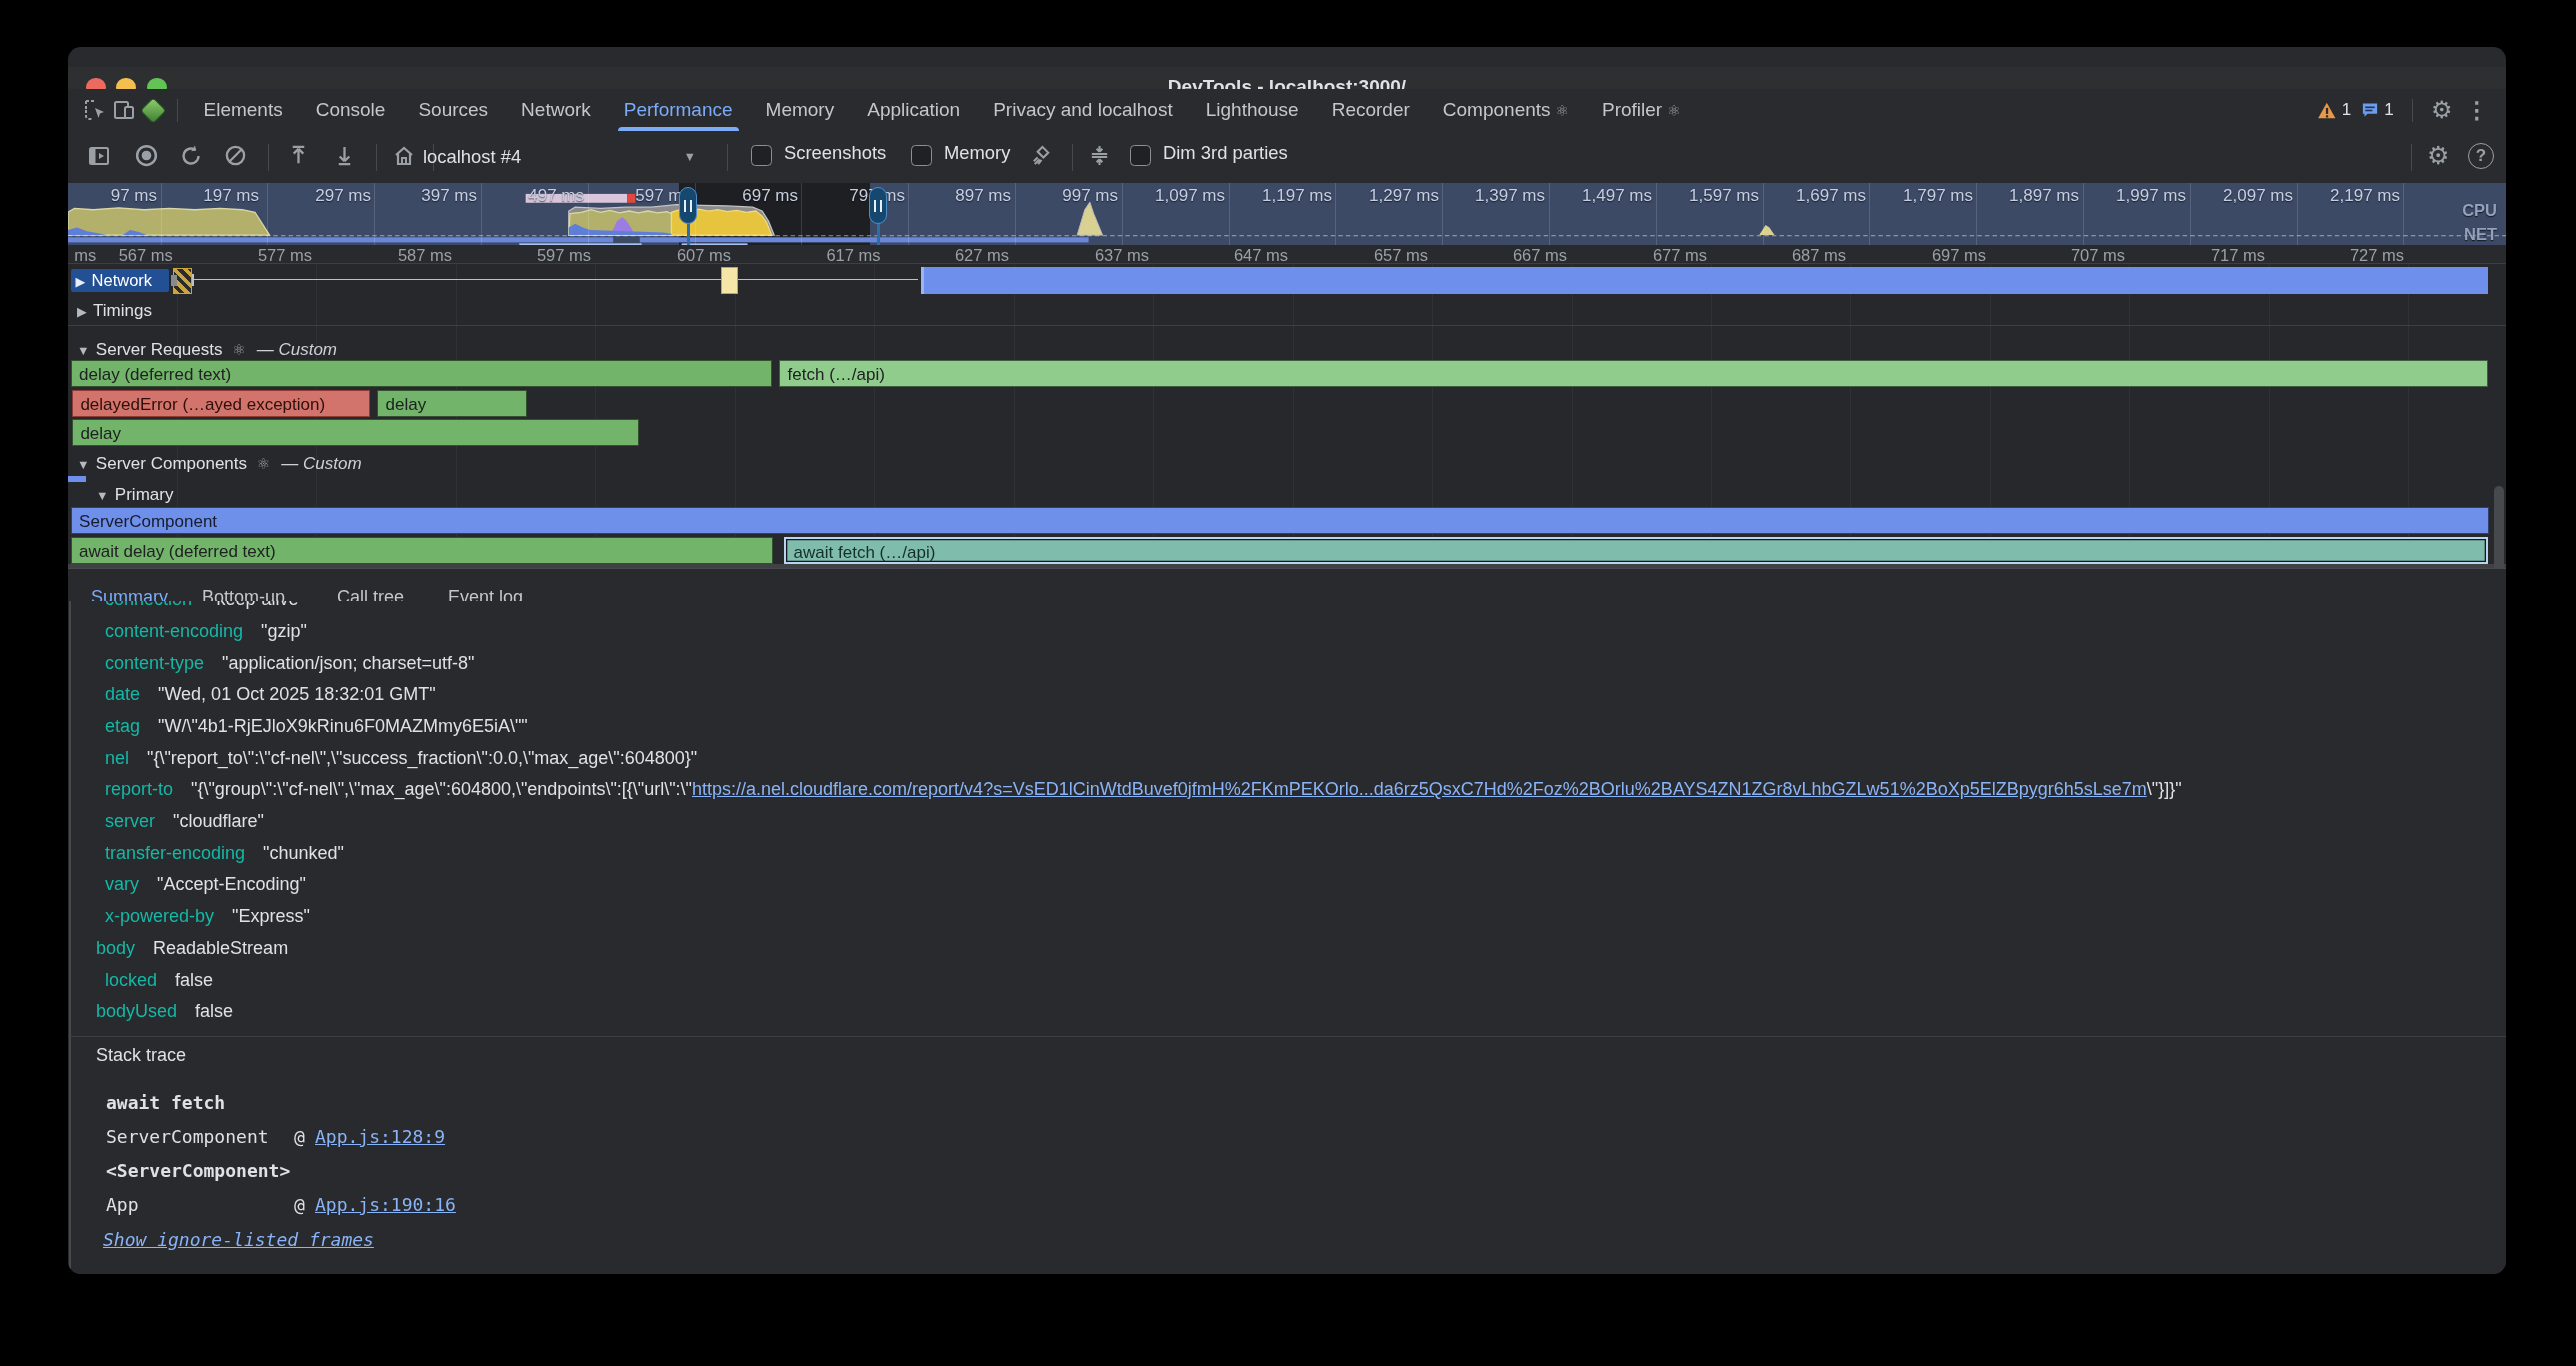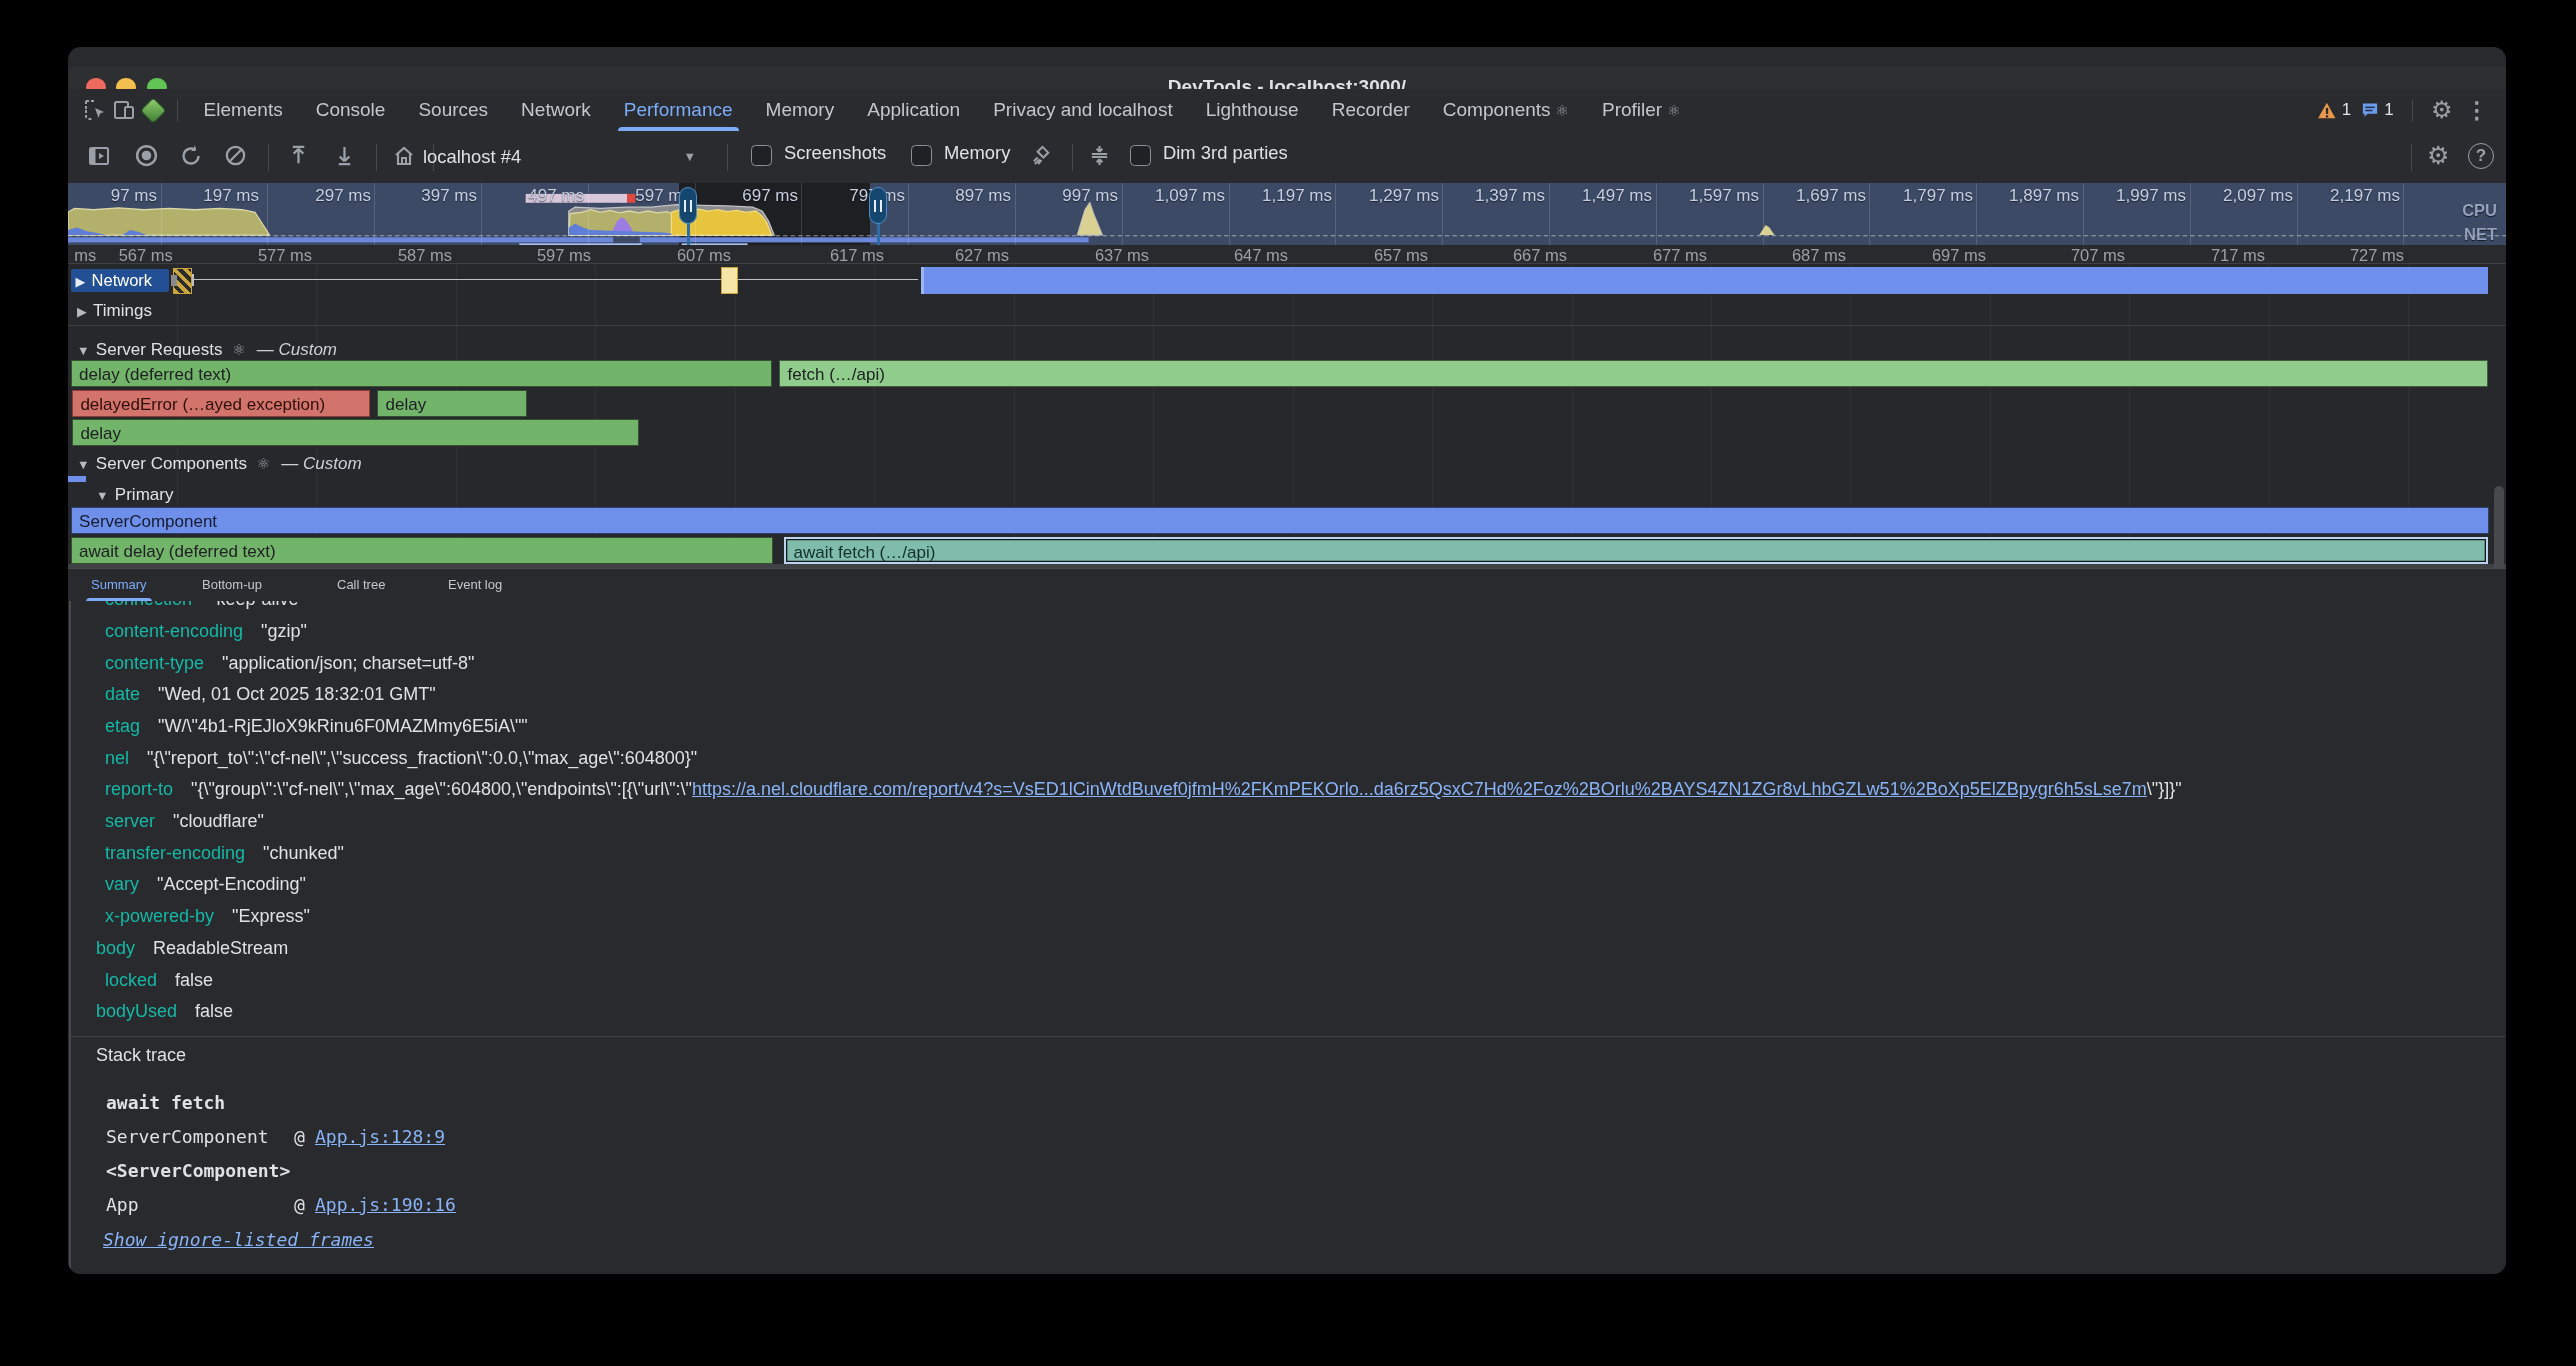--- a/index.html
+++ b/index.html
@@ -53,21 +53,21 @@
   .bar.lgreen{background:#90cd8c;}
   .bar.red{background:#d2746b;border-color:#8f3d34;color:#2d0f0b;}
   .bar.blue{background:#6e8fea;color:#171c2e;}
   .bar.teal{background:#7fbcab;border:2.5px solid #b9d3f1;box-shadow:inset 0 0 0 1.3px #15171a;color:#14302c;}
   .trackhead{position:absolute;font-size:17px;color:#dfe1e5;white-space:nowrap;}
   .caret{color:#b6bac0;font-size:12.7px;margin-right:6.3px;}
   .custom{font-style:italic;color:#cdd1d6;}
   .hr{position:absolute;left:0;width:100%;height:1.3px;background:#3d3f42;}
   
   #tabs2{position:absolute;left:0;top:521px;width:100%;height:33px;background:#282a2d;border-top:1.3px solid #47494c;border-bottom:1.3px solid #3c4043;}
-  .tab2{position:absolute;top:0;height:33px;line-height:32px;font-size:13px;color:#c3c7cc;}
+  .tab2{position:absolute;top:12px;height:33px;line-height:32px;font-size:18px;color:#c3c7cc;}
   .tab2.active{color:#7cacf8;}
   .tab2.active::after{content:"";position:absolute;left:-5px;right:-5px;bottom:0;height:3.8px;border-radius:3.8px 3.8px 0 0;background:#7cacf8;}
   
   #summary{position:absolute;left:0;top:554px;width:100%;height:673px;background:#282a2d;overflow:hidden;}
   #summary .lborder{position:absolute;left:1.3px;top:0;width:1.3px;height:100%;background:#47494c;}
   .sum-row{position:absolute;left:0;width:100%;height:32px;line-height:32px;font-size:18px;white-space:nowrap;}
   .sum-key{color:#14b8a6;}
   .sum-value{color:#dfe1e5;margin-left:18px;}
   .lnk{color:#8ab4f8;text-decoration:underline;}
   
@@ -315,21 +315,21 @@
       </div>
   </div>
 
   <div id="detail-ruler">
     <span class="dr-ms">ms</span>
   <span class="dr-label" style="left: 3.8px;">567 ms</span>
       <span class="dr-label" style="left: 143px;">577 ms</span>
       <span class="dr-label" style="left: 283px;">587 ms</span>
       <span class="dr-label" style="left: 422px;">597 ms</span>
       <span class="dr-label" style="left: 562px;">607 ms</span>
-      <span class="dr-label" style="left: 715px;">617 ms</span>
+      <span class="dr-label" style="left: 735px; text-align: center;">617 ms</span>
       <span class="dr-label" style="left: 840px;">627 ms</span>
       <span class="dr-label" style="left: 980px;">637 ms</span>
       <span class="dr-label" style="left: 1119px;">647 ms</span>
       <span class="dr-label" style="left: 1259px;">657 ms</span>
       <span class="dr-label" style="left: 1398px;">667 ms</span>
       <span class="dr-label" style="left: 1538px;">677 ms</span>
       <span class="dr-label" style="left: 1677px;">687 ms</span>
       <span class="dr-label" style="left: 1817px;">697 ms</span>
       <span class="dr-label" style="left: 1956px;">707 ms</span>
       <span class="dr-label" style="left: 2096px;">717 ms</span>

